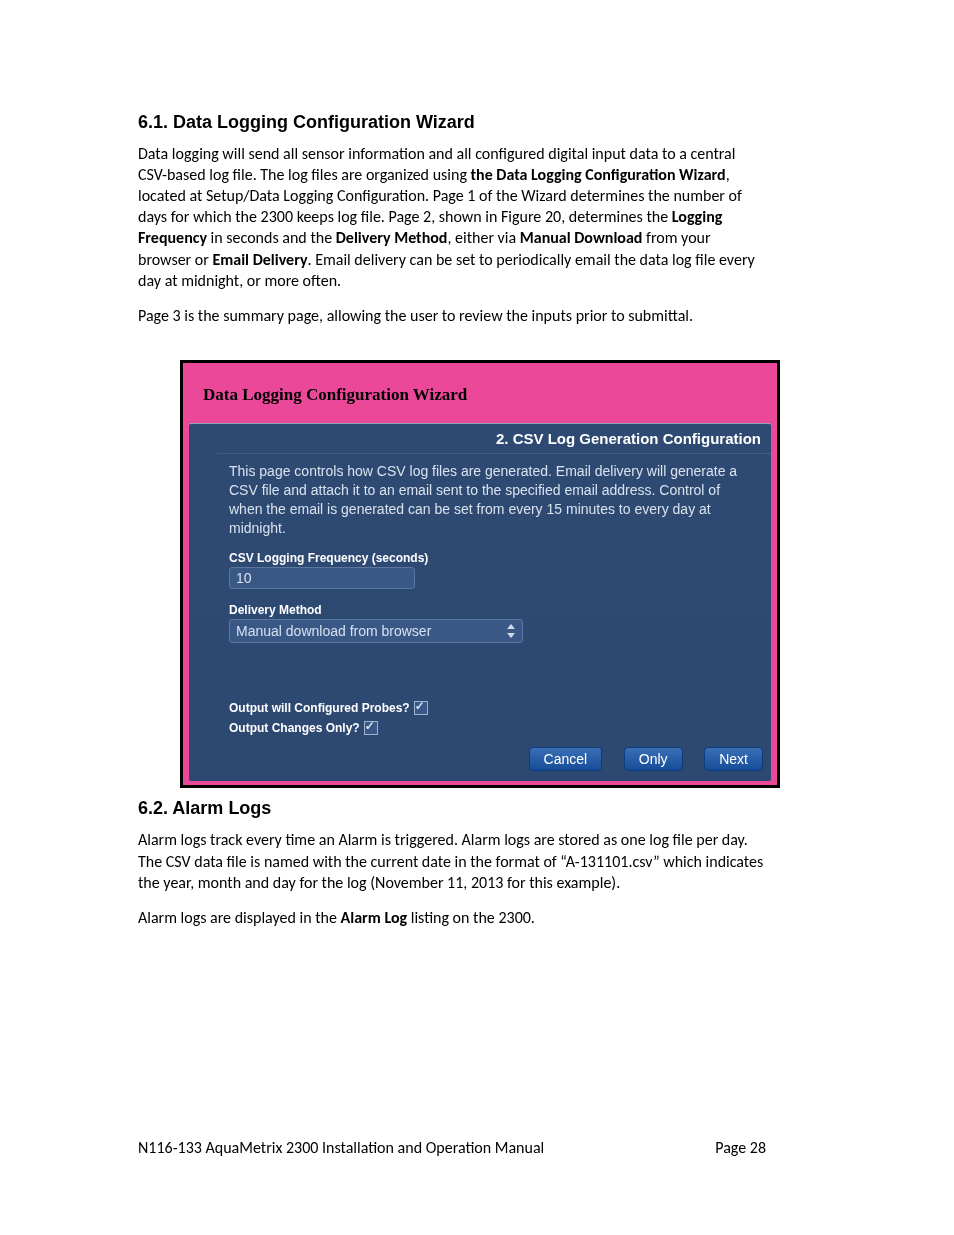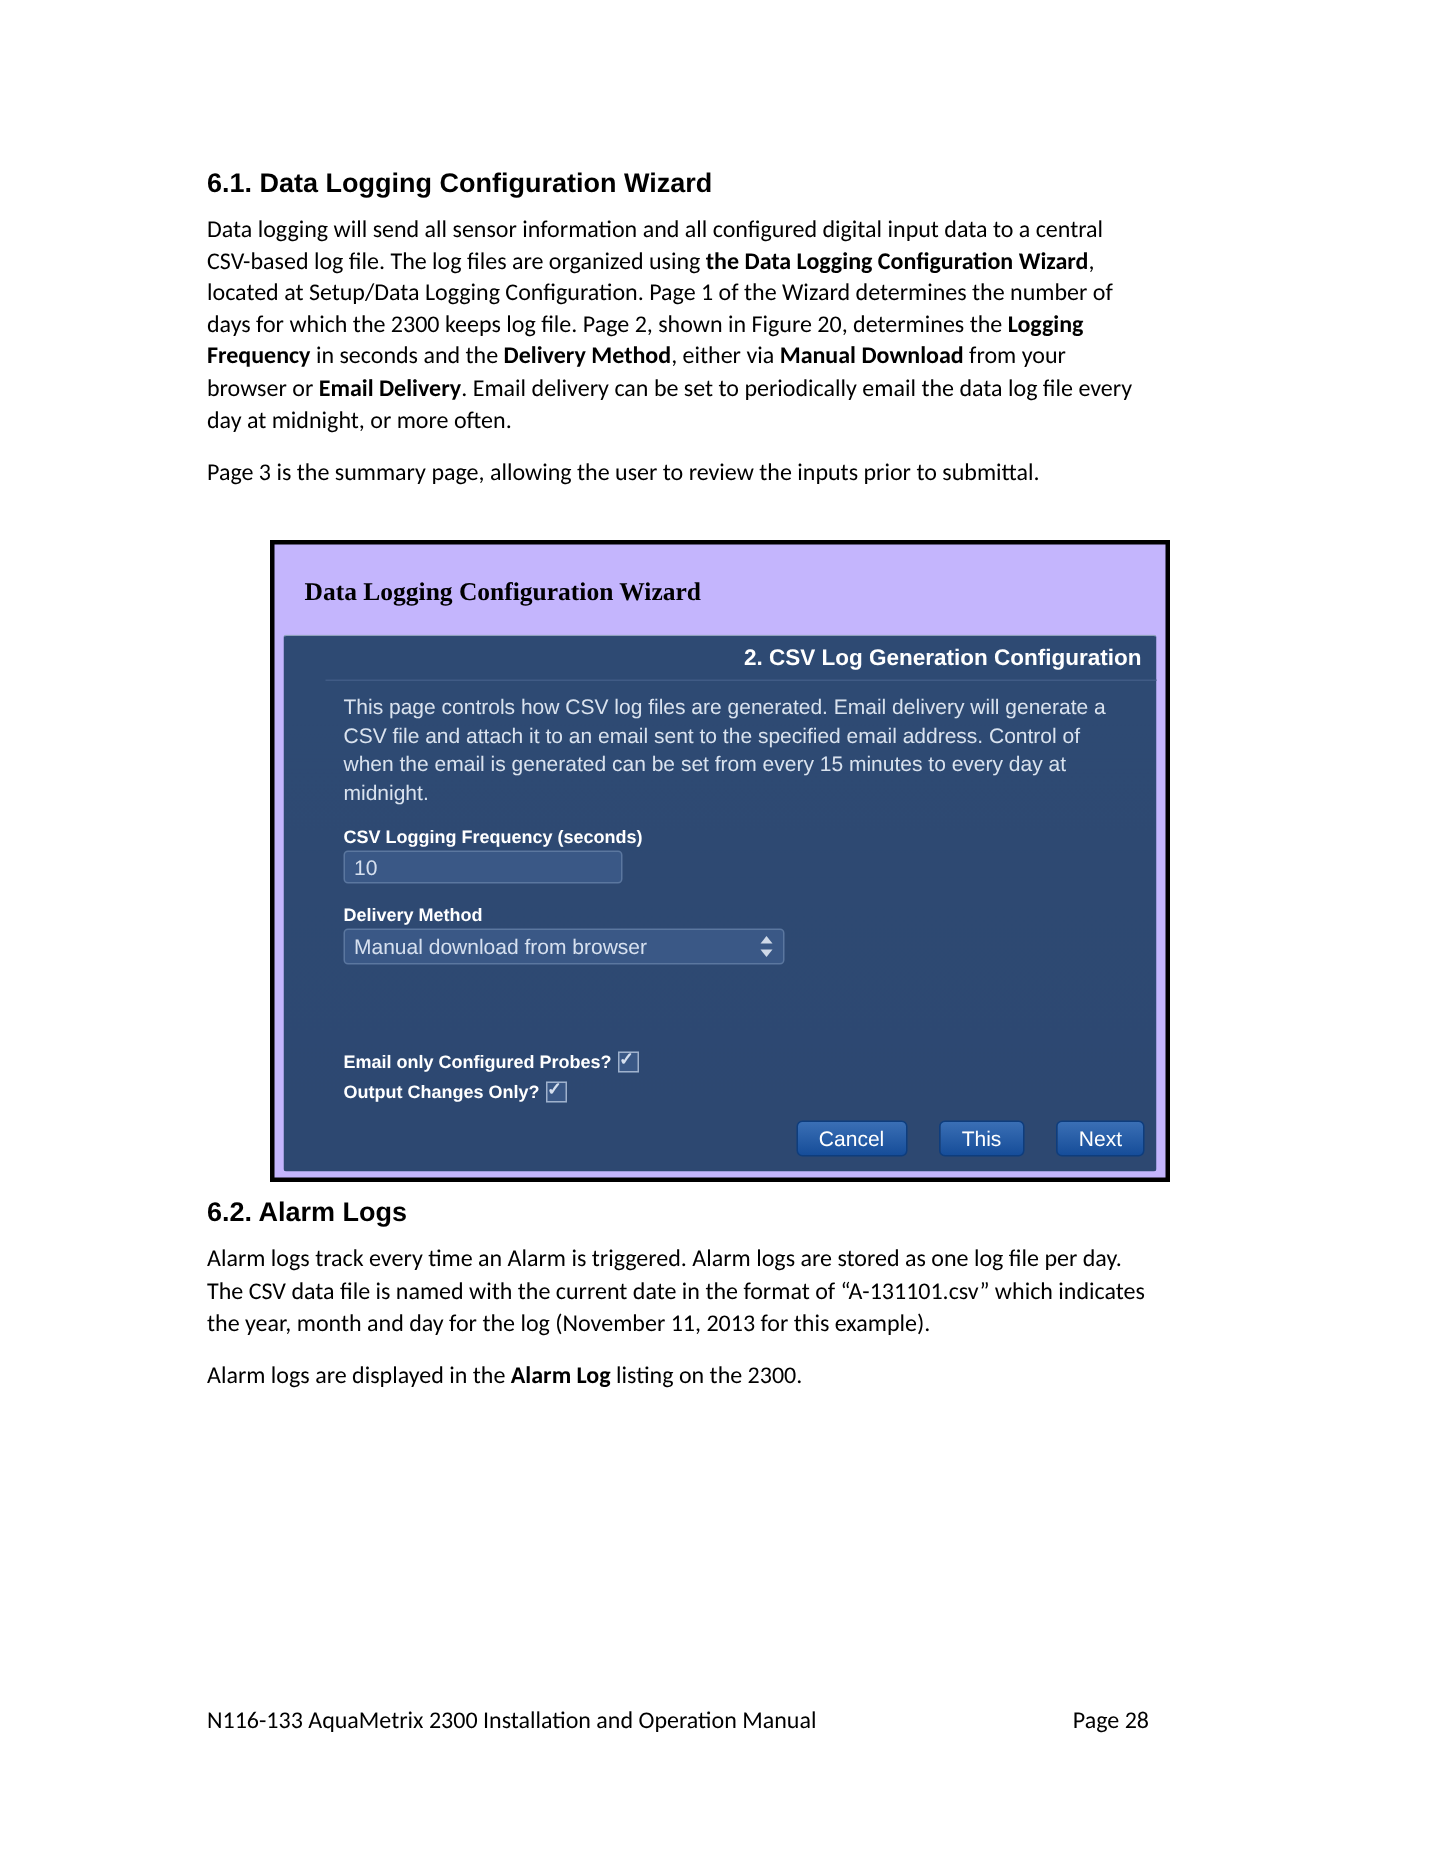--- a/index.html
+++ b/index.html
@@ -27,21 +27,21 @@
     font-size: 16px;
     line-height: 1.32;
     margin: 0 0 14px 0;
   }
   .figure-frame {
     margin: 34px 0 10px 42px;
     border: 3px solid #000;
     width: 600px;
     padding: 22px 0 4px 0;
     box-sizing: border-box;
-    background: #c4b5fd;
+    background: #ec4899;
   }
   .wizard-title {
     font-family: "Times New Roman", serif;
     font-weight: bold;
     font-size: 17px;
     margin: 0 0 18px 20px;
   }
   .wizard-panel {
     background: #2e4a75;
     background: linear-gradient(#2e4a73, #2d4871);
@@ -195,31 +195,31 @@
       <div class="field-label">CSV Logging Frequency (seconds)</div>
       <div class="text-input">10</div>
 
       <div class="field-label">Delivery Method</div>
       <div class="select-wrap">
         <span>Manual download from browser</span>
         <span class="select-arrows"></span>
       </div>
 
       <div class="check-row">
-        <span>Email only Configured Probes?</span>
+        <span>Output will Configured Probes?</span>
         <span class="checkbox checked"></span>
       </div>
       <div class="check-row">
         <span>Output Changes Only?</span>
         <span class="checkbox checked"></span>
       </div>
 
       <div class="button-row">
         <span class="btn">Cancel</span>
-        <span class="btn">This</span>
+        <span class="btn">Only</span>
         <span class="btn">Next</span>
       </div>
     </div>
   </div>
 
 
   <h2 class="section">6.2. Alarm Logs</h2>
 
   <p class="body">Alarm logs track every time an Alarm is triggered. Alarm logs are stored as one log file per day. The CSV data file is named with the current date in the format of “A-131101.csv” which indicates the year, month and day for the log (November 11, 2013 for this example).</p>
 

